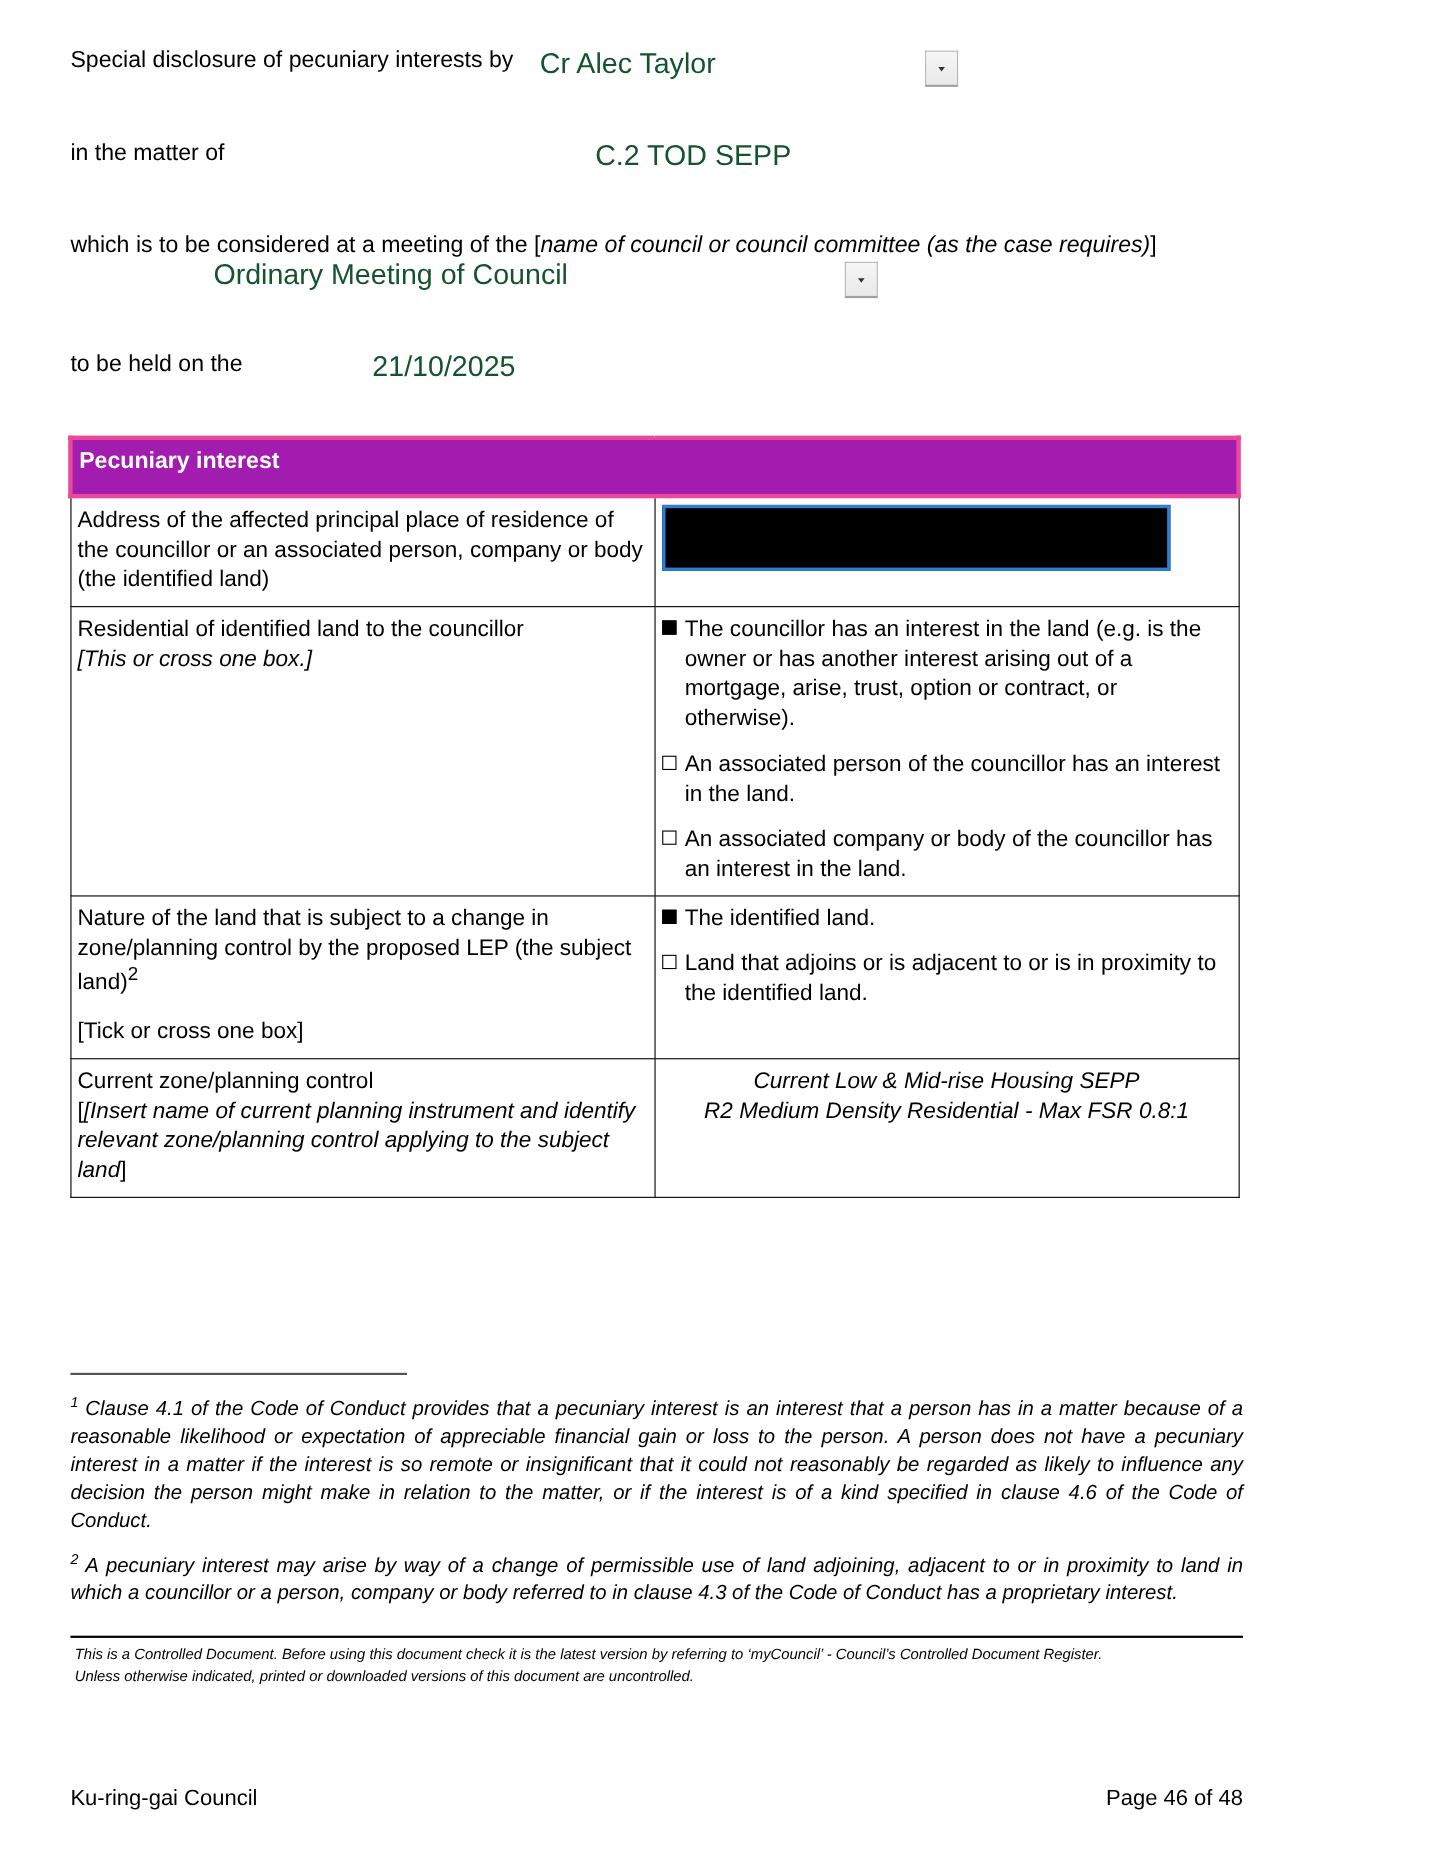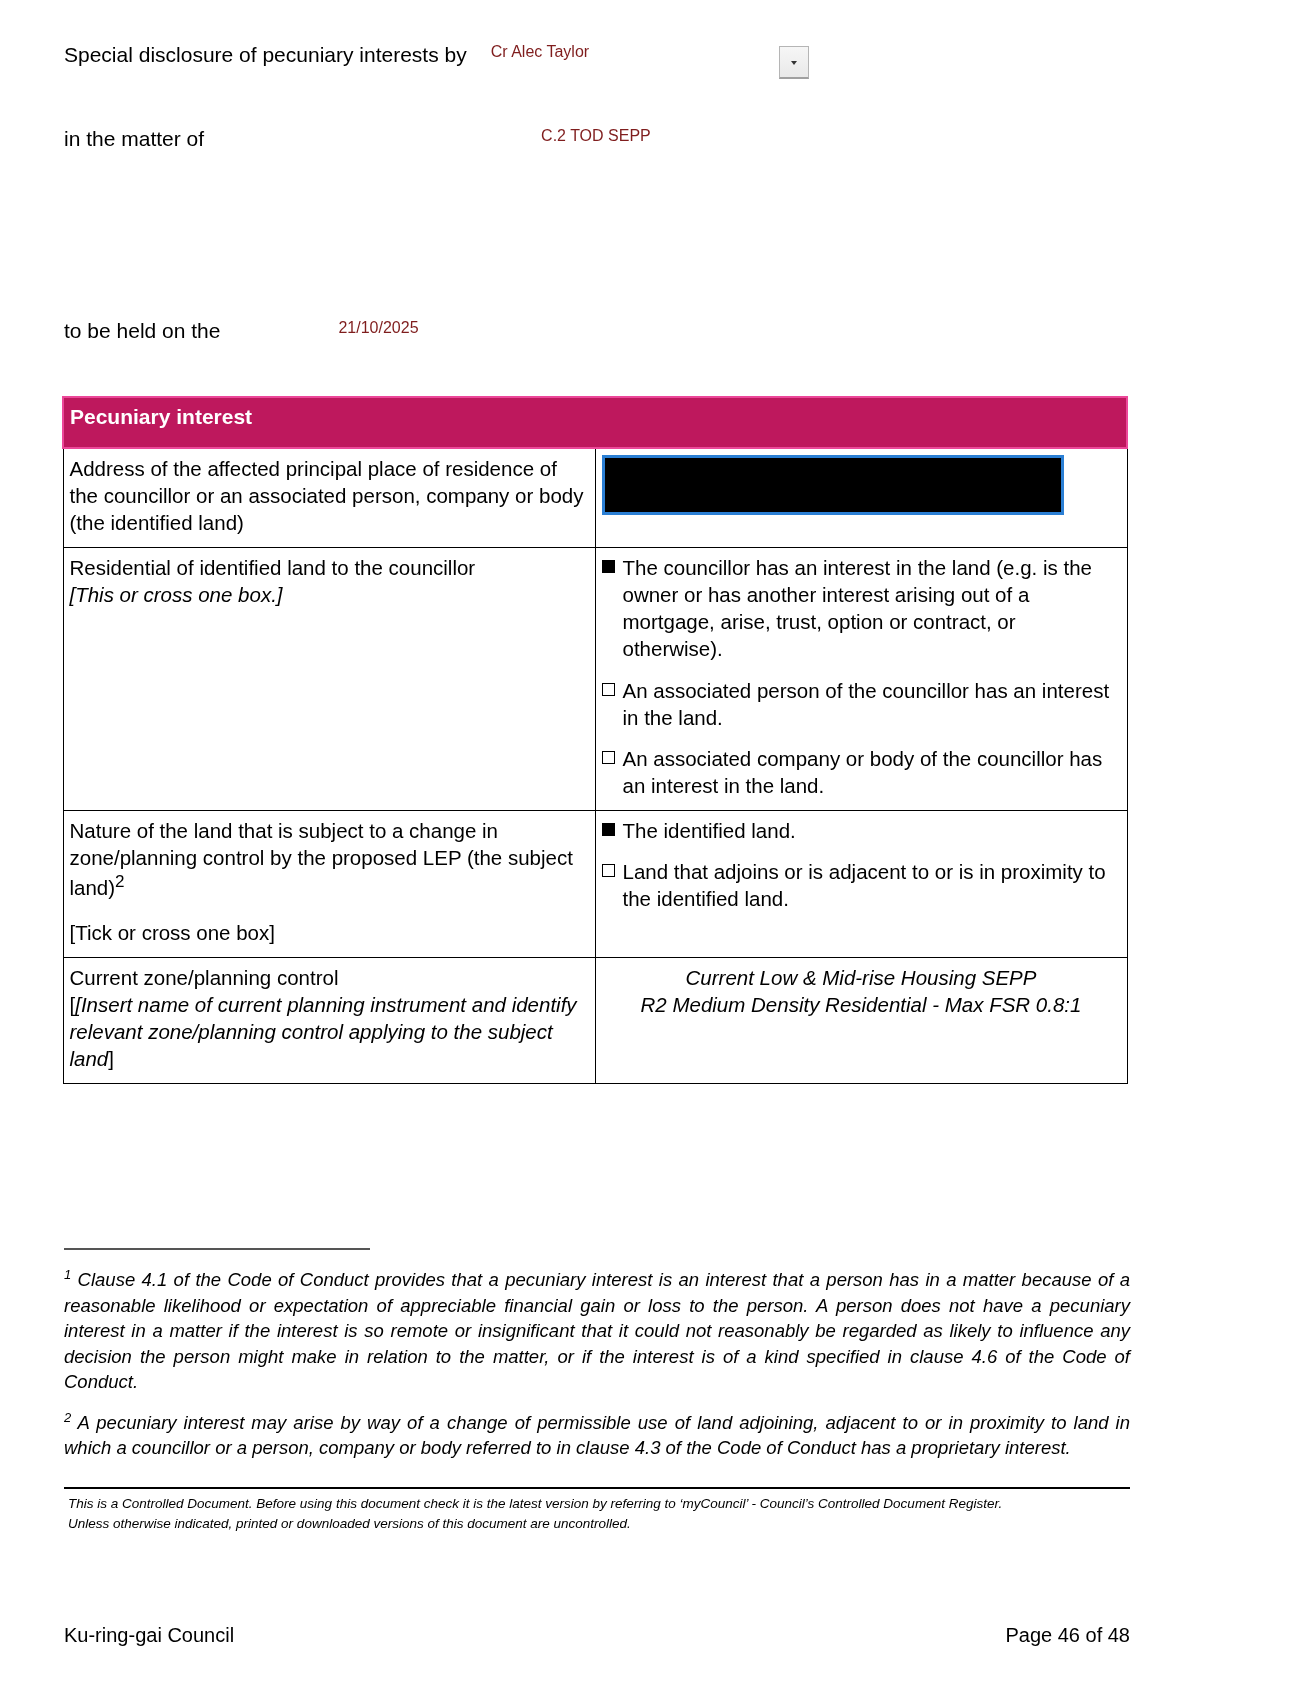--- a/index.html
+++ b/index.html
@@ -37,23 +37,23 @@
     font-size: 21px;
     line-height: 1.25;
     color: #000;
     white-space: nowrap;
   }
   .lbl-ital { font-style: italic; }
 
   .row-flex { display: flex; align-items: flex-start; }
 
   .filled {
-    font-size: 16px;
+    font-size: 26px;
     line-height: 1.2;
-    color: #7f1d1d;
+    color: #14532d;
   }
 
   
   .ddstub {
     width: 30px;
     height: 33px;
     background: linear-gradient(#f6f6f6, #e9e9e9);
     border: 1px solid #b5b5b5;
     border-bottom: 2px solid #a0a0a0;
     position: relative;
@@ -84,26 +84,26 @@
   .tbl td {
     border: 1px solid #000;
     vertical-align: top;
     padding: 6px 6px 10px 6px;
     font-size: 20.5px;
     line-height: 1.33;
   }
   .tbl td.left { width: 487px; }
   .tbl td.right { width: 579px; }
   .sect-hdr td {
-    background: #be185d;
+    background: #a21caf;
     color: #ffffff;
     font-weight: bold;
     font-size: 21px;
     padding: 5px 6px 16px 6px;
-    border: 2px solid #ec4899;
+    border: 4px solid #ec4899;
   }
   .sect-hdr td sup { font-size: 13px; }
 
   .redact-wrap {
     padding: 8px 6px 6px 16px;
   }
   .redact {
     height: 60px;
     background: #000000;
     border: 3px solid #2b7fd4;
@@ -197,20 +197,29 @@
     </div>
   </div>
 
   <div class="hdr" style="top:126px;">
     <div class="row-flex">
       <span class="lbl">in the matter of</span>
       <span class="filled" style="margin-left:337px;">C.2  TOD SEPP</span>
     </div>
   </div>
 
+  <div class="hdr" style="top:208px;">
+    <div style="font-size:21px;line-height:1.45;text-align:justify;">
+      <span>which is to be considered at a meeting of the [</span><span class="lbl-ital">name of council or council committee (as the case requires)</span><span>]</span>
+    </div>
+    <div class="row-flex" style="margin-top:-4px;">
+      <span class="filled" style="margin-left:130px;">Ordinary Meeting of Council</span>
+      <span class="ddstub" style="margin-left:252px;margin-top:4px;"></span>
+    </div>
+  </div>
 
   <div class="hdr" style="top:318px;">
     <div class="row-flex">
       <span class="lbl">to be held on the</span>
       <span class="filled" style="margin-left:118px;">21/10/2025</span>
     </div>
   </div>
 
   <table class="tbl">
     <tbody>

